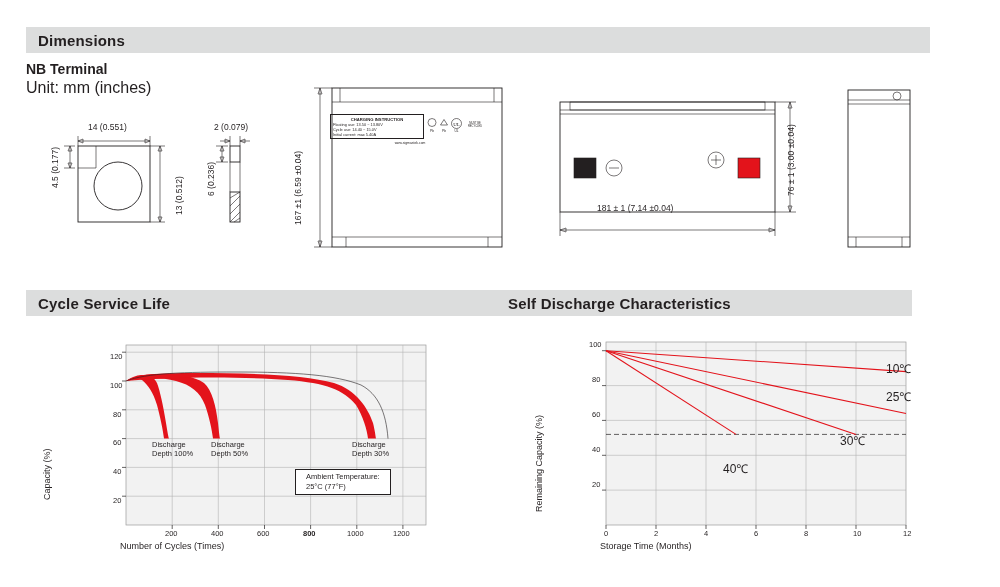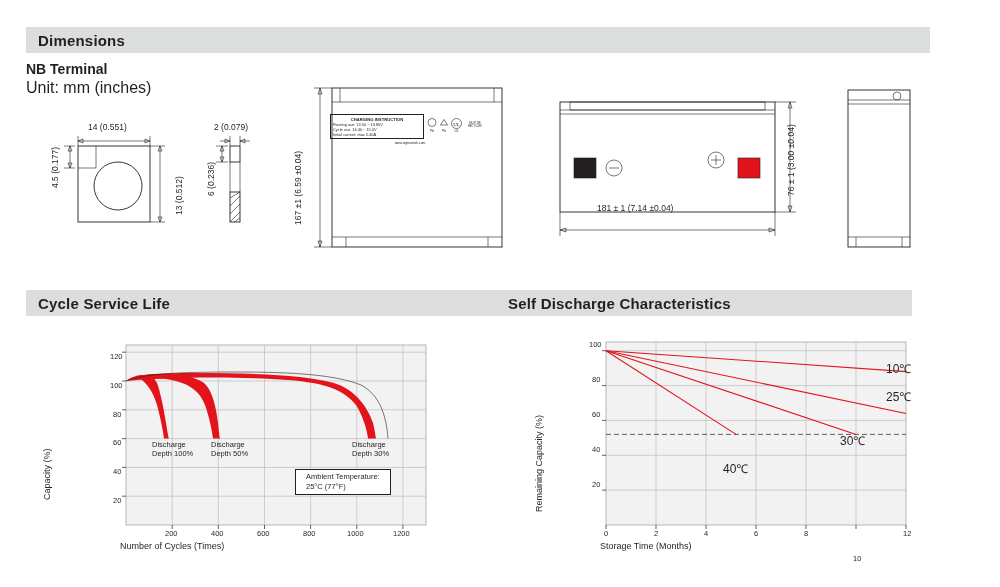--- a/index.html
+++ b/index.html
@@ -333,21 +333,21 @@
 <div class="tick" style="left:110px; top:352px;">120</div>
 <div class="tick" style="left:110px; top:381px;">100</div>
 <div class="tick" style="left:113px; top:410px;">80</div>
 <div class="tick" style="left:113px; top:438px;">60</div>
 <div class="tick" style="left:113px; top:467px;">40</div>
 <div class="tick" style="left:113px; top:496px;">20</div>
 
 <div class="tick" style="left:165px; top:529px;">200</div>
 <div class="tick" style="left:211px; top:529px;">400</div>
 <div class="tick" style="left:257px; top:529px;">600</div>
-<div class="tick" style="left:303px; top:529px;">800</div>
+<div class="tick" style="left:303px; top:529px;font-weight:bold;">800</div>
 <div class="tick" style="left:347px; top:529px;">1000</div>
 <div class="tick" style="left:393px; top:529px;">1200</div>
 
 <div class="annot" style="left:152px; top:440px;">Discharge
 Depth 100%</div>
 <div class="annot" style="left:211px; top:440px;">Discharge
 Depth 50%</div>
 <div class="annot" style="left:352px; top:440px;">Discharge
 Depth 30%</div>
 <div class="annot-box" style="left:295px; top:469px;">Ambient Temperature:
@@ -411,19 +411,19 @@
 <div class="tick" style="left:592px; top:375px;">80</div>
 <div class="tick" style="left:592px; top:410px;">60</div>
 <div class="tick" style="left:592px; top:445px;">40</div>
 <div class="tick" style="left:592px; top:480px;">20</div>
 
 <div class="tick" style="left:604px; top:529px;">0</div>
 <div class="tick" style="left:654px; top:529px;">2</div>
 <div class="tick" style="left:704px; top:529px;">4</div>
 <div class="tick" style="left:754px; top:529px;">6</div>
 <div class="tick" style="left:804px; top:529px;">8</div>
-<div class="tick" style="left:853px; top:529px;margin-top:25px;">10</div>
+<div class="tick" style="left:853px; top:529px;">10</div>
 <div class="tick" style="left:903px; top:529px;">12</div>
 
 <div class="tempo" style="left:886px; top:360px;">10℃</div>
 <div class="tempo" style="left:886px; top:388px;">25℃</div>
 <div class="tempo" style="left:840px; top:432px;">30℃</div>
 <div class="tempo" style="left:723px; top:432px;margin-top:28px;">40℃</div>
 
 </body></html>

